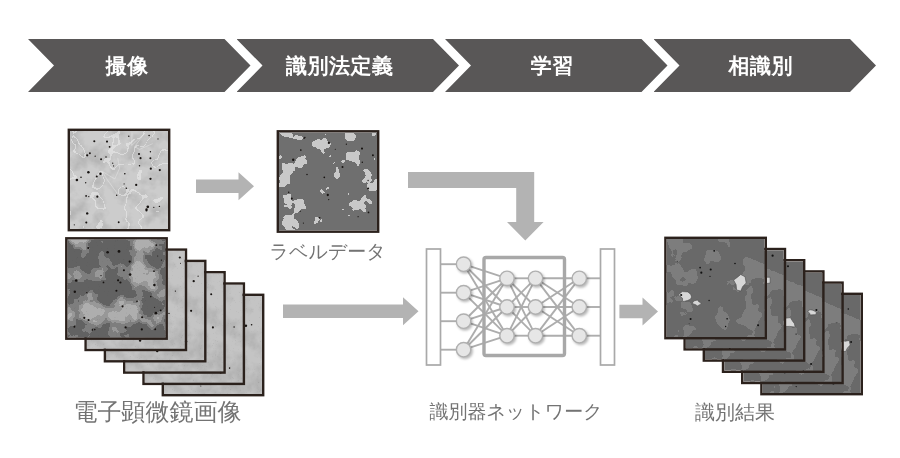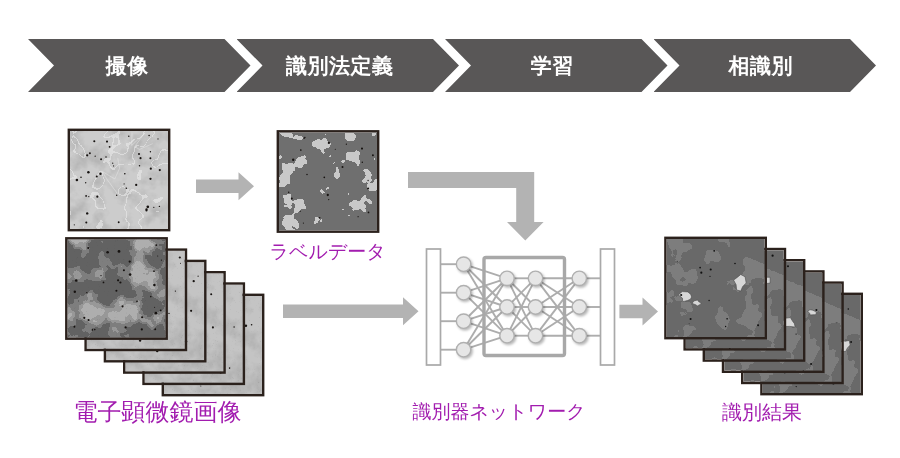--- a/index.html
+++ b/index.html
@@ -3,21 +3,21 @@
 <meta charset="utf-8">
 <style>
   html,body { margin:0; padding:0; background:#ffffff; }
   #stage { position:relative; width:900px; height:458px; background:#ffffff; overflow:hidden;
            font-family:"Liberation Sans", sans-serif; }
   .chev { position:absolute; top:39px; width:222.5px; height:53px; background:#595757;
           clip-path:polygon(0 0, 196.5px 0, 222.5px 50%, 196.5px 100%, 0 100%, 26px 50%);
           display:flex; align-items:center; justify-content:center;
           box-sizing:border-box; padding-left:26px; padding-right:26px; }
   .chev-label { color:#ffffff; font-size:21px; font-weight:700; letter-spacing:0.5px; white-space:nowrap; }
-  .caption { position:absolute; color:#a21caf; font-size:19px; white-space:nowrap;
+  .caption { position:absolute; color:#737373; font-size:19px; white-space:nowrap;
              transform:translateX(-50%); line-height:20px;font-family:Liberation Serif, serif; }
   svg.layer { position:absolute; left:0; top:0; }
 </style>
 </head>
 <body>
 
 <div id="stage">
 
   <div>
     <div class="chev" style="left:28px">
@@ -561,16 +561,16 @@
               <circle cx="43.4" cy="37.3" r="0.66"></circle>
             </g>
           </g>
           <rect x="-1.2" y="-1.2" width="100.4" height="100.4" fill="none" stroke="#2b211c" stroke-width="2.4"></rect>
         </g>
     </g>
   </svg>
 
   <div class="caption" style="left:157.5px; top:402px; font-size:24px">電子顕微鏡画像</div>
   <div class="caption" style="left:327.7px; top:242px">ラベルデータ</div>
-  <div class="caption" style="left:499px; top:402px">識別器ネットワーク</div>
-  <div class="caption" style="left:762px; top:402px; font-size:20px">識別結果</div>
+  <div class="caption" style="left:516px; top:402px">識別器ネットワーク</div>
+  <div class="caption" style="left:735px; top:402px; font-size:20px">識別結果</div>
 
 </div>
 
 </body></html>

